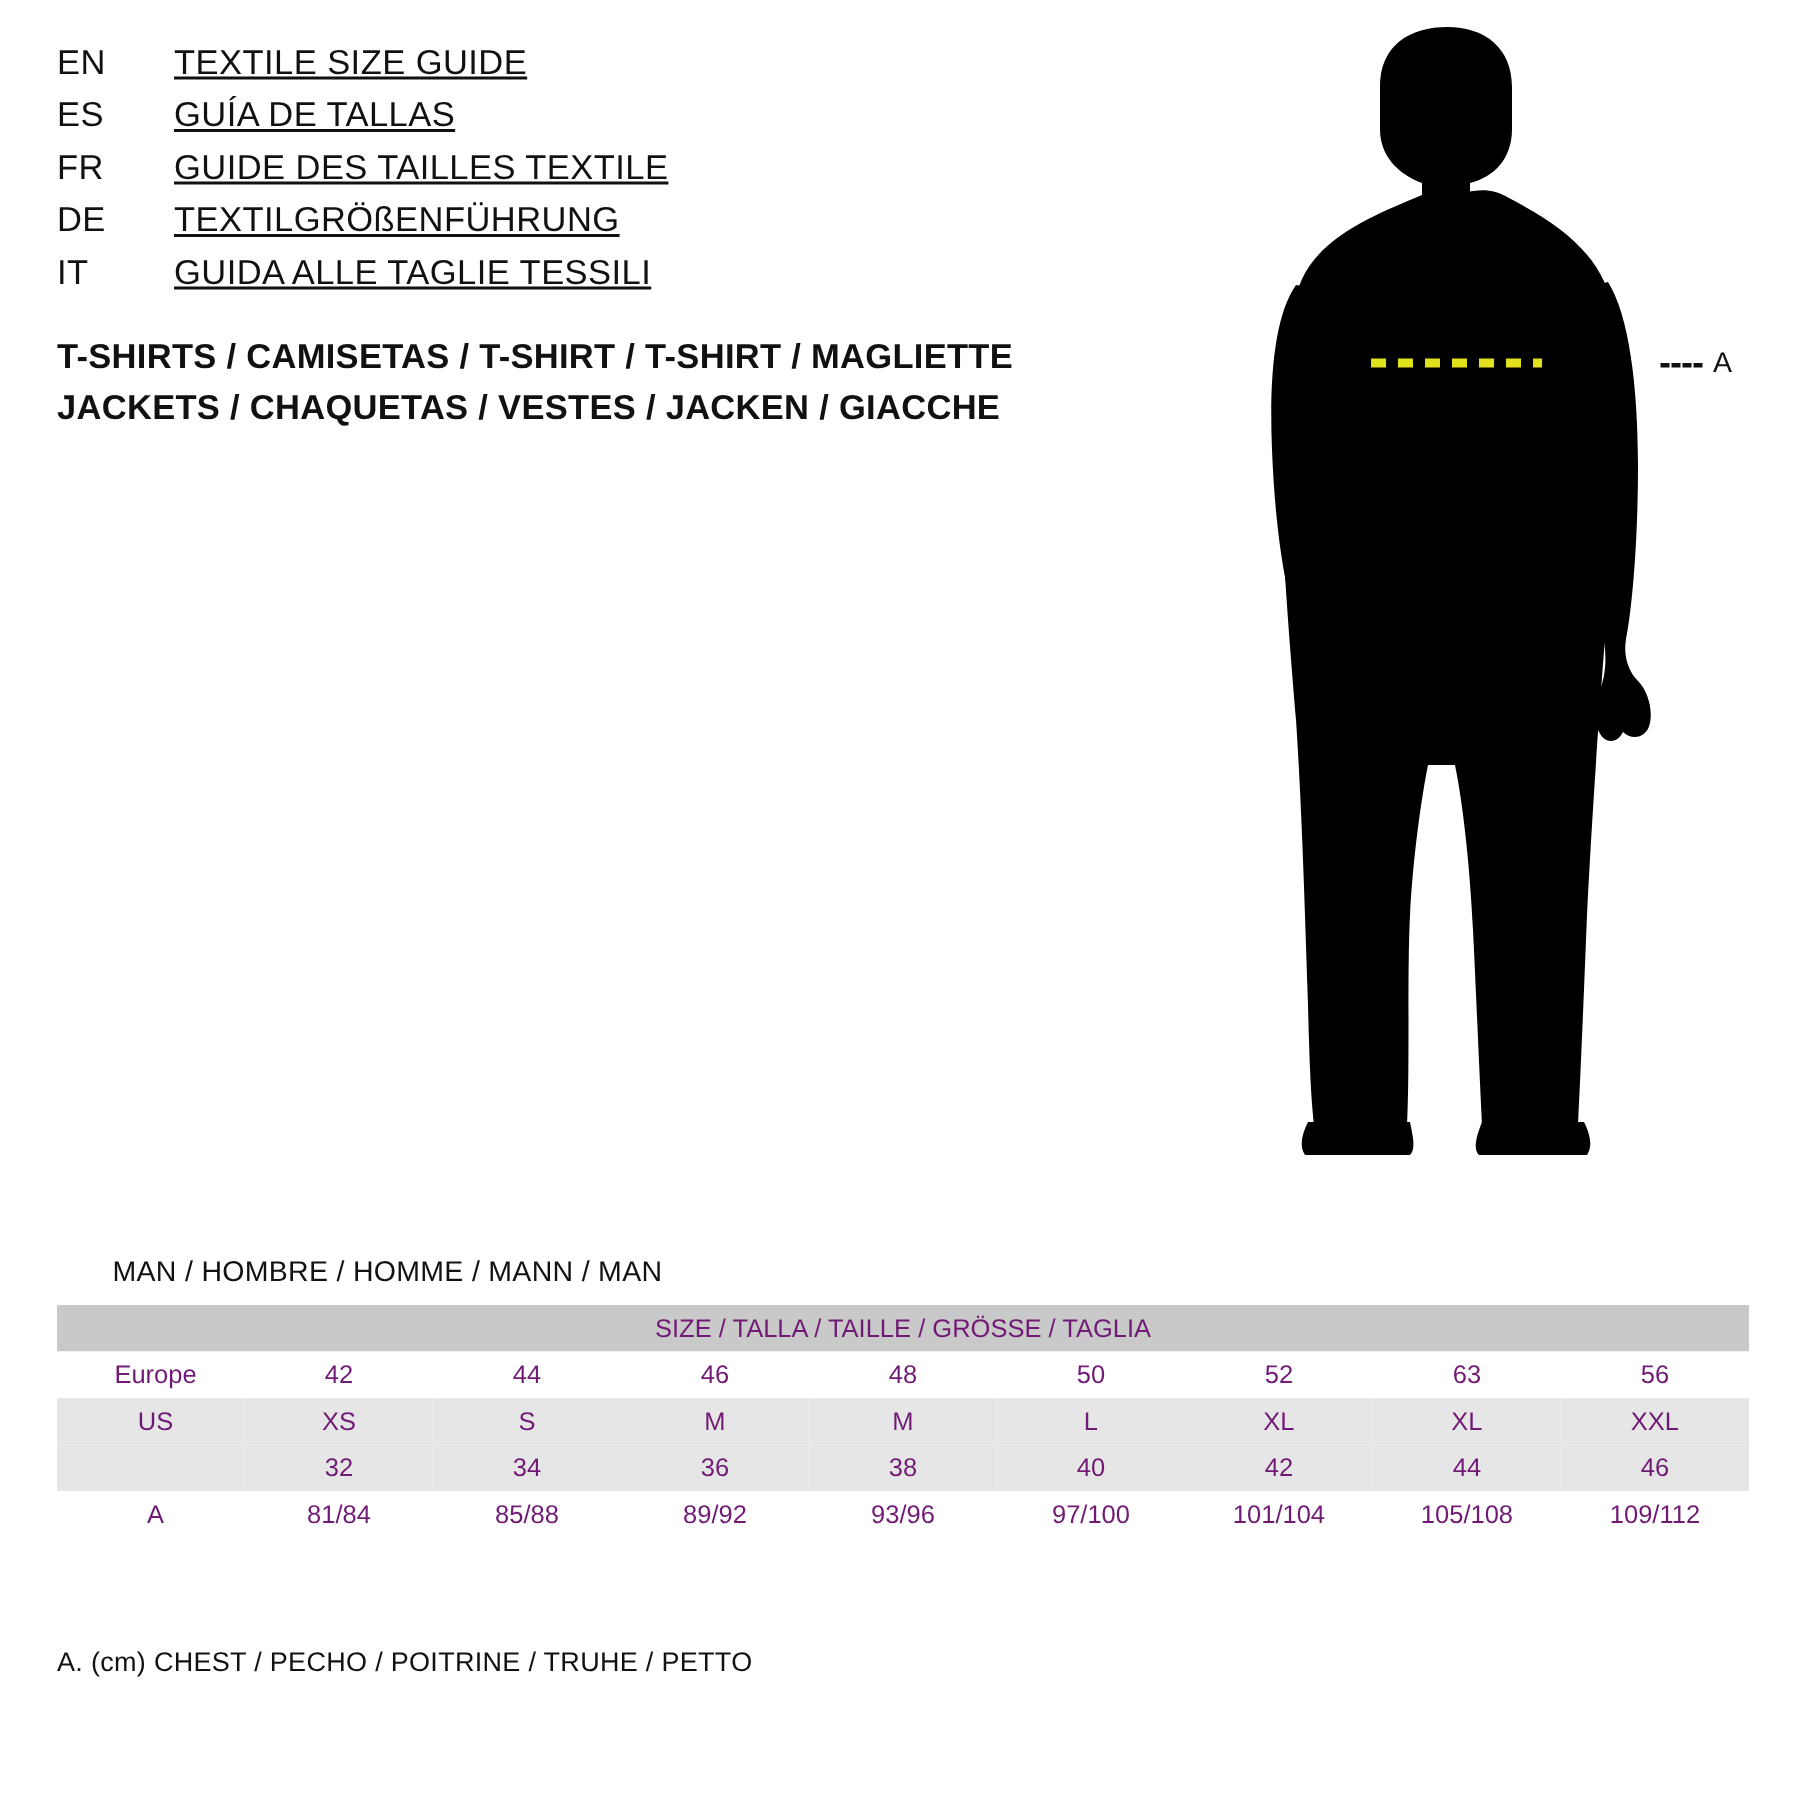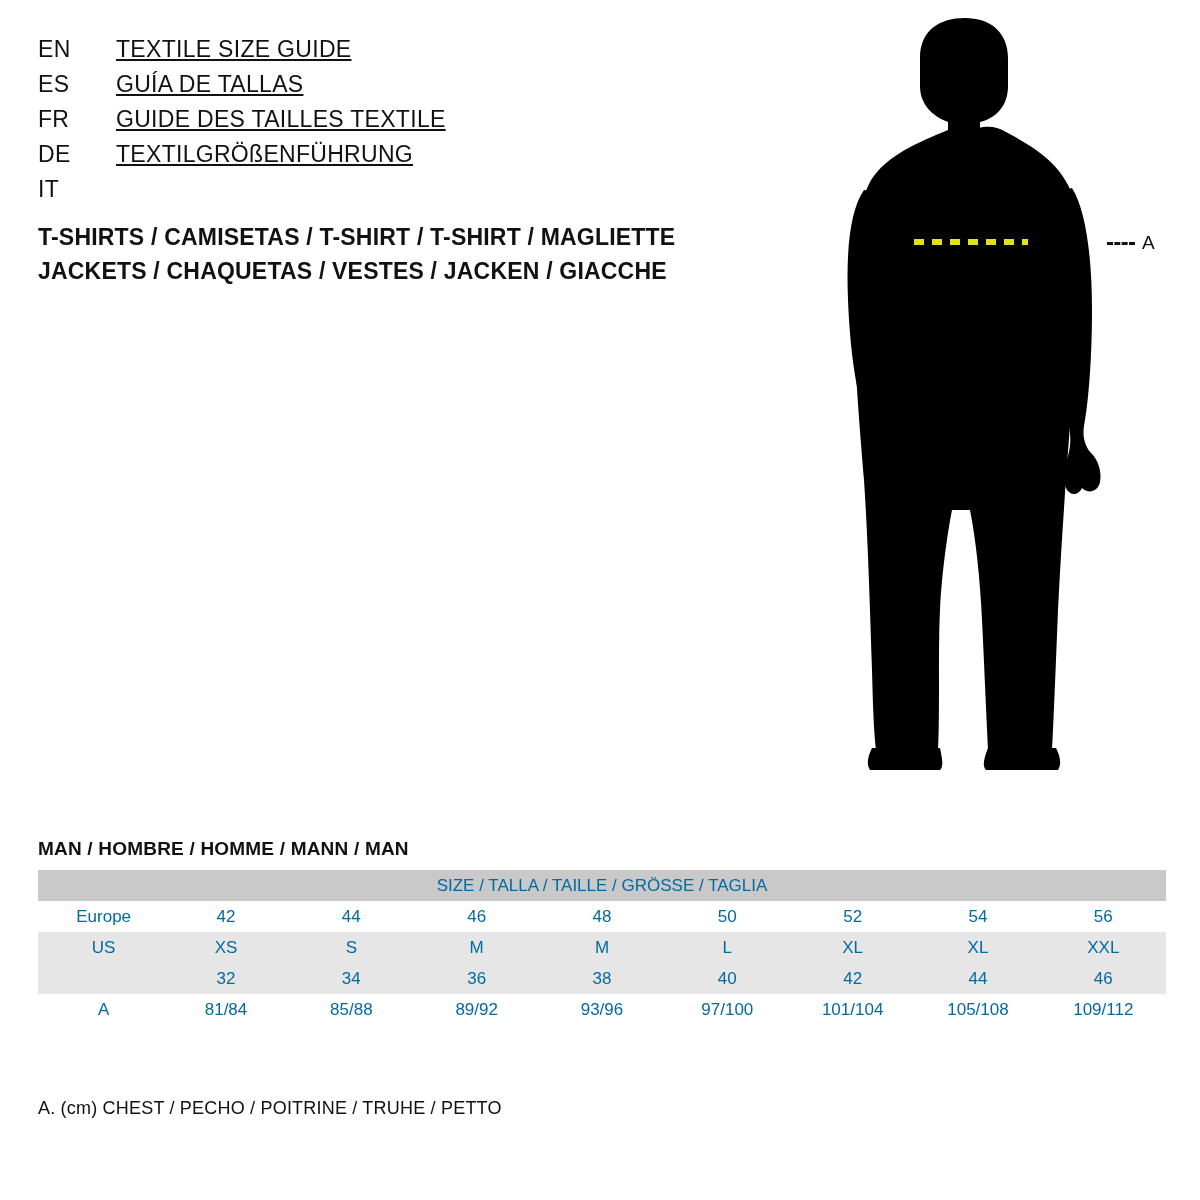--- a/index.html
+++ b/index.html
@@ -23,21 +23,21 @@
 
   
   .lang-block {
     position: absolute;
     left: 38px;
     top: 28px;
     width: 700px;
   }
   .lang-row {
     display: flex;
-    align-items: flex-end;
+    align-items: flex-start;
     height: 35px;
   }
   .lang-code {
     width: 78px;
     font-size: 23px;
     letter-spacing: 0.3px;
     color: #111111;
   }
   .lang-text {
     font-size: 23px;
@@ -91,35 +91,36 @@
 
   
   .table-section {
     position: absolute;
     left: 38px;
     top: 838px;
     width: 1128px;
   }
   .table-title {
     font-size: 19px;
-    font-weight: bold;
+    font-weight: normal;
     letter-spacing: 0.2px;
     color: #111111;
     margin-bottom: 10px;
+    margin-left: 37px;
   }
   table.size-table {
     border-collapse: collapse;
     width: 1128px;
     table-layout: fixed;
   }
   table.size-table td, table.size-table th {
     height: 31px;
     font-size: 17px;
     font-weight: normal;
-    color: #0369a1;
+    color: #701a75;
     text-align: center;
     padding: 0;
     border: none;
   }
   .row-head-band td {
     background: #c9c9c9;
     text-align: left;
     font-size: 17px;
     padding-left: 6px;
   }
@@ -160,20 +161,21 @@
     <div class="lang-row">
       <span class="lang-code">FR</span>
       <span class="lang-text">GUIDE DES TAILLES TEXTILE</span>
     </div>
     <div class="lang-row">
       <span class="lang-code">DE</span>
       <span class="lang-text">TEXTILGRÖßENFÜHRUNG</span>
     </div>
     <div class="lang-row">
       <span class="lang-code">IT</span>
+      <span class="lang-text">GUIDA ALLE TAGLIE TESSILI</span>
     </div>
   </div>
 
   <div class="garment-lines">
     <div class="garment-line">T-SHIRTS / CAMISETAS / T-SHIRT / T-SHIRT / MAGLIETTE</div>
     <div class="garment-line">JACKETS / CHAQUETAS / VESTES / JACKEN / GIACCHE</div>
   </div>
 
   <div class="figure-wrap">
     <svg width="360" height="790" viewBox="0 0 360 790">
@@ -227,21 +229,21 @@
           <td colspan="9">SIZE / TALLA / TAILLE / GRÖSSE / TAGLIA</td>
         </tr>
         <tr class="row-plain">
           <td class="col-label">Europe</td>
           <td>42</td>
           <td>44</td>
           <td>46</td>
           <td>48</td>
           <td>50</td>
           <td>52</td>
-          <td>54</td>
+          <td>63</td>
           <td>56</td>
         </tr>
         <tr class="row-shade">
           <td class="col-label">US</td>
           <td>XS</td>
           <td>S</td>
           <td>M</td>
           <td>M</td>
           <td>L</td>
           <td>XL</td>

